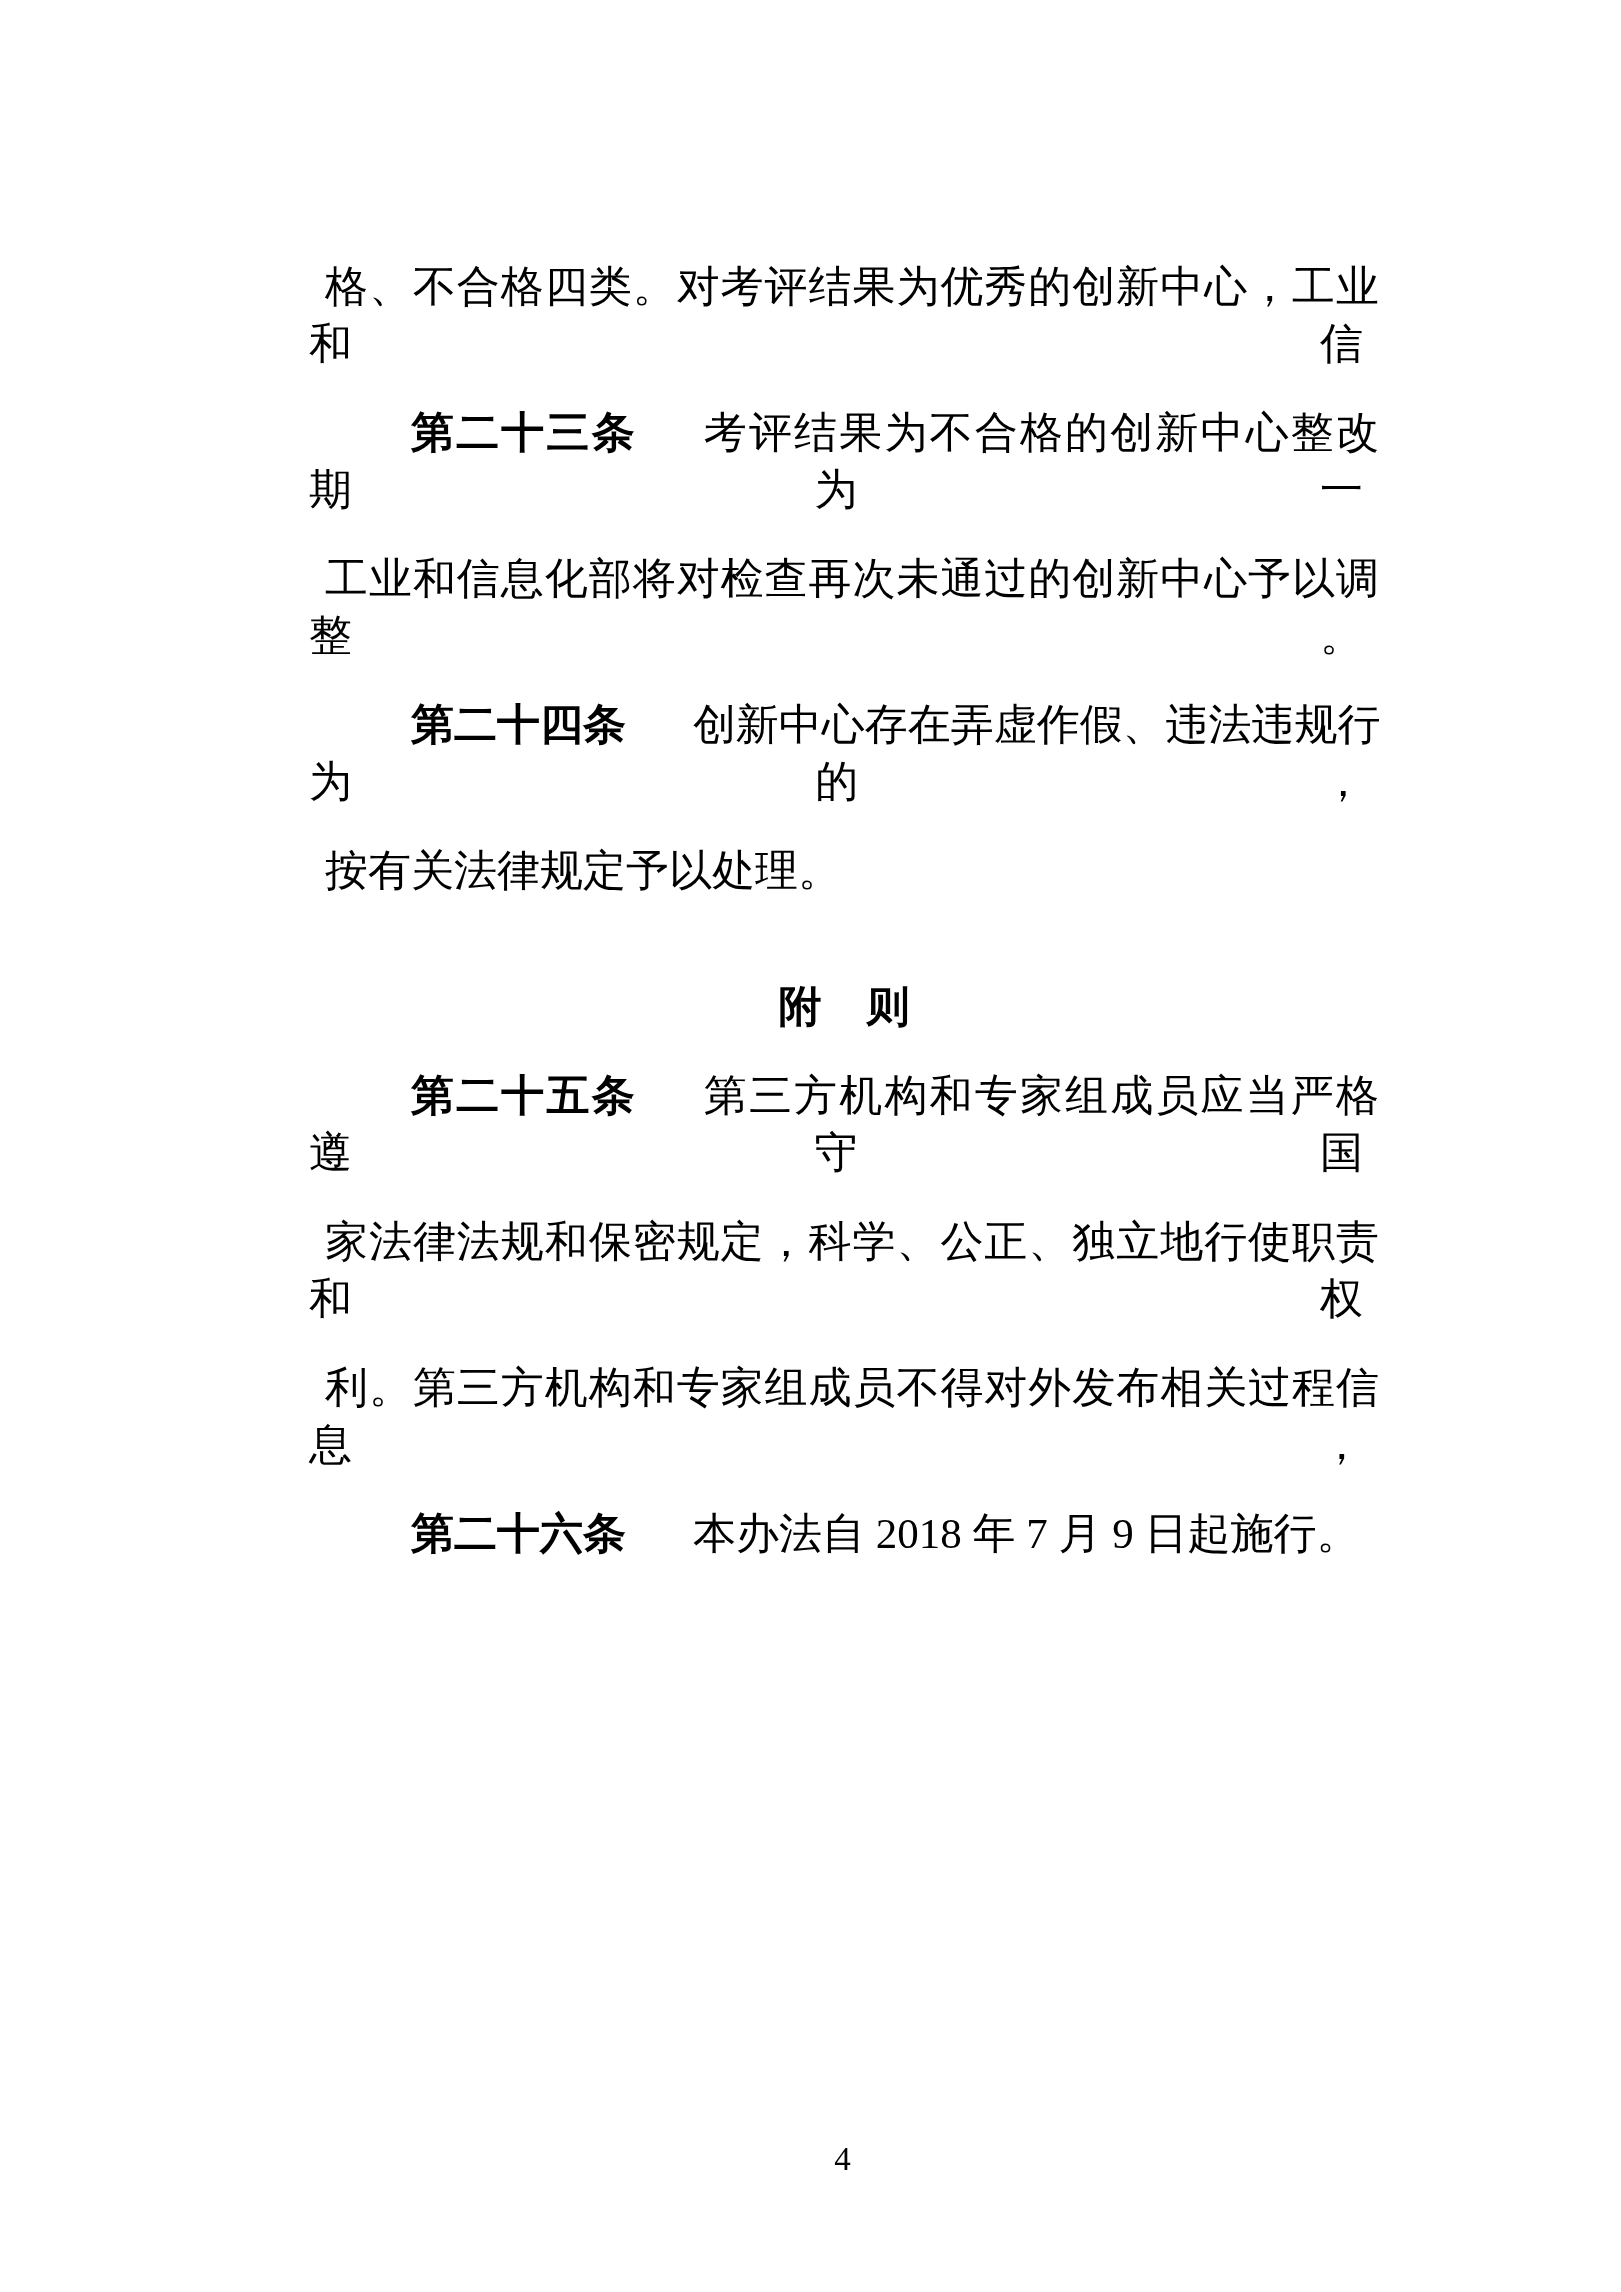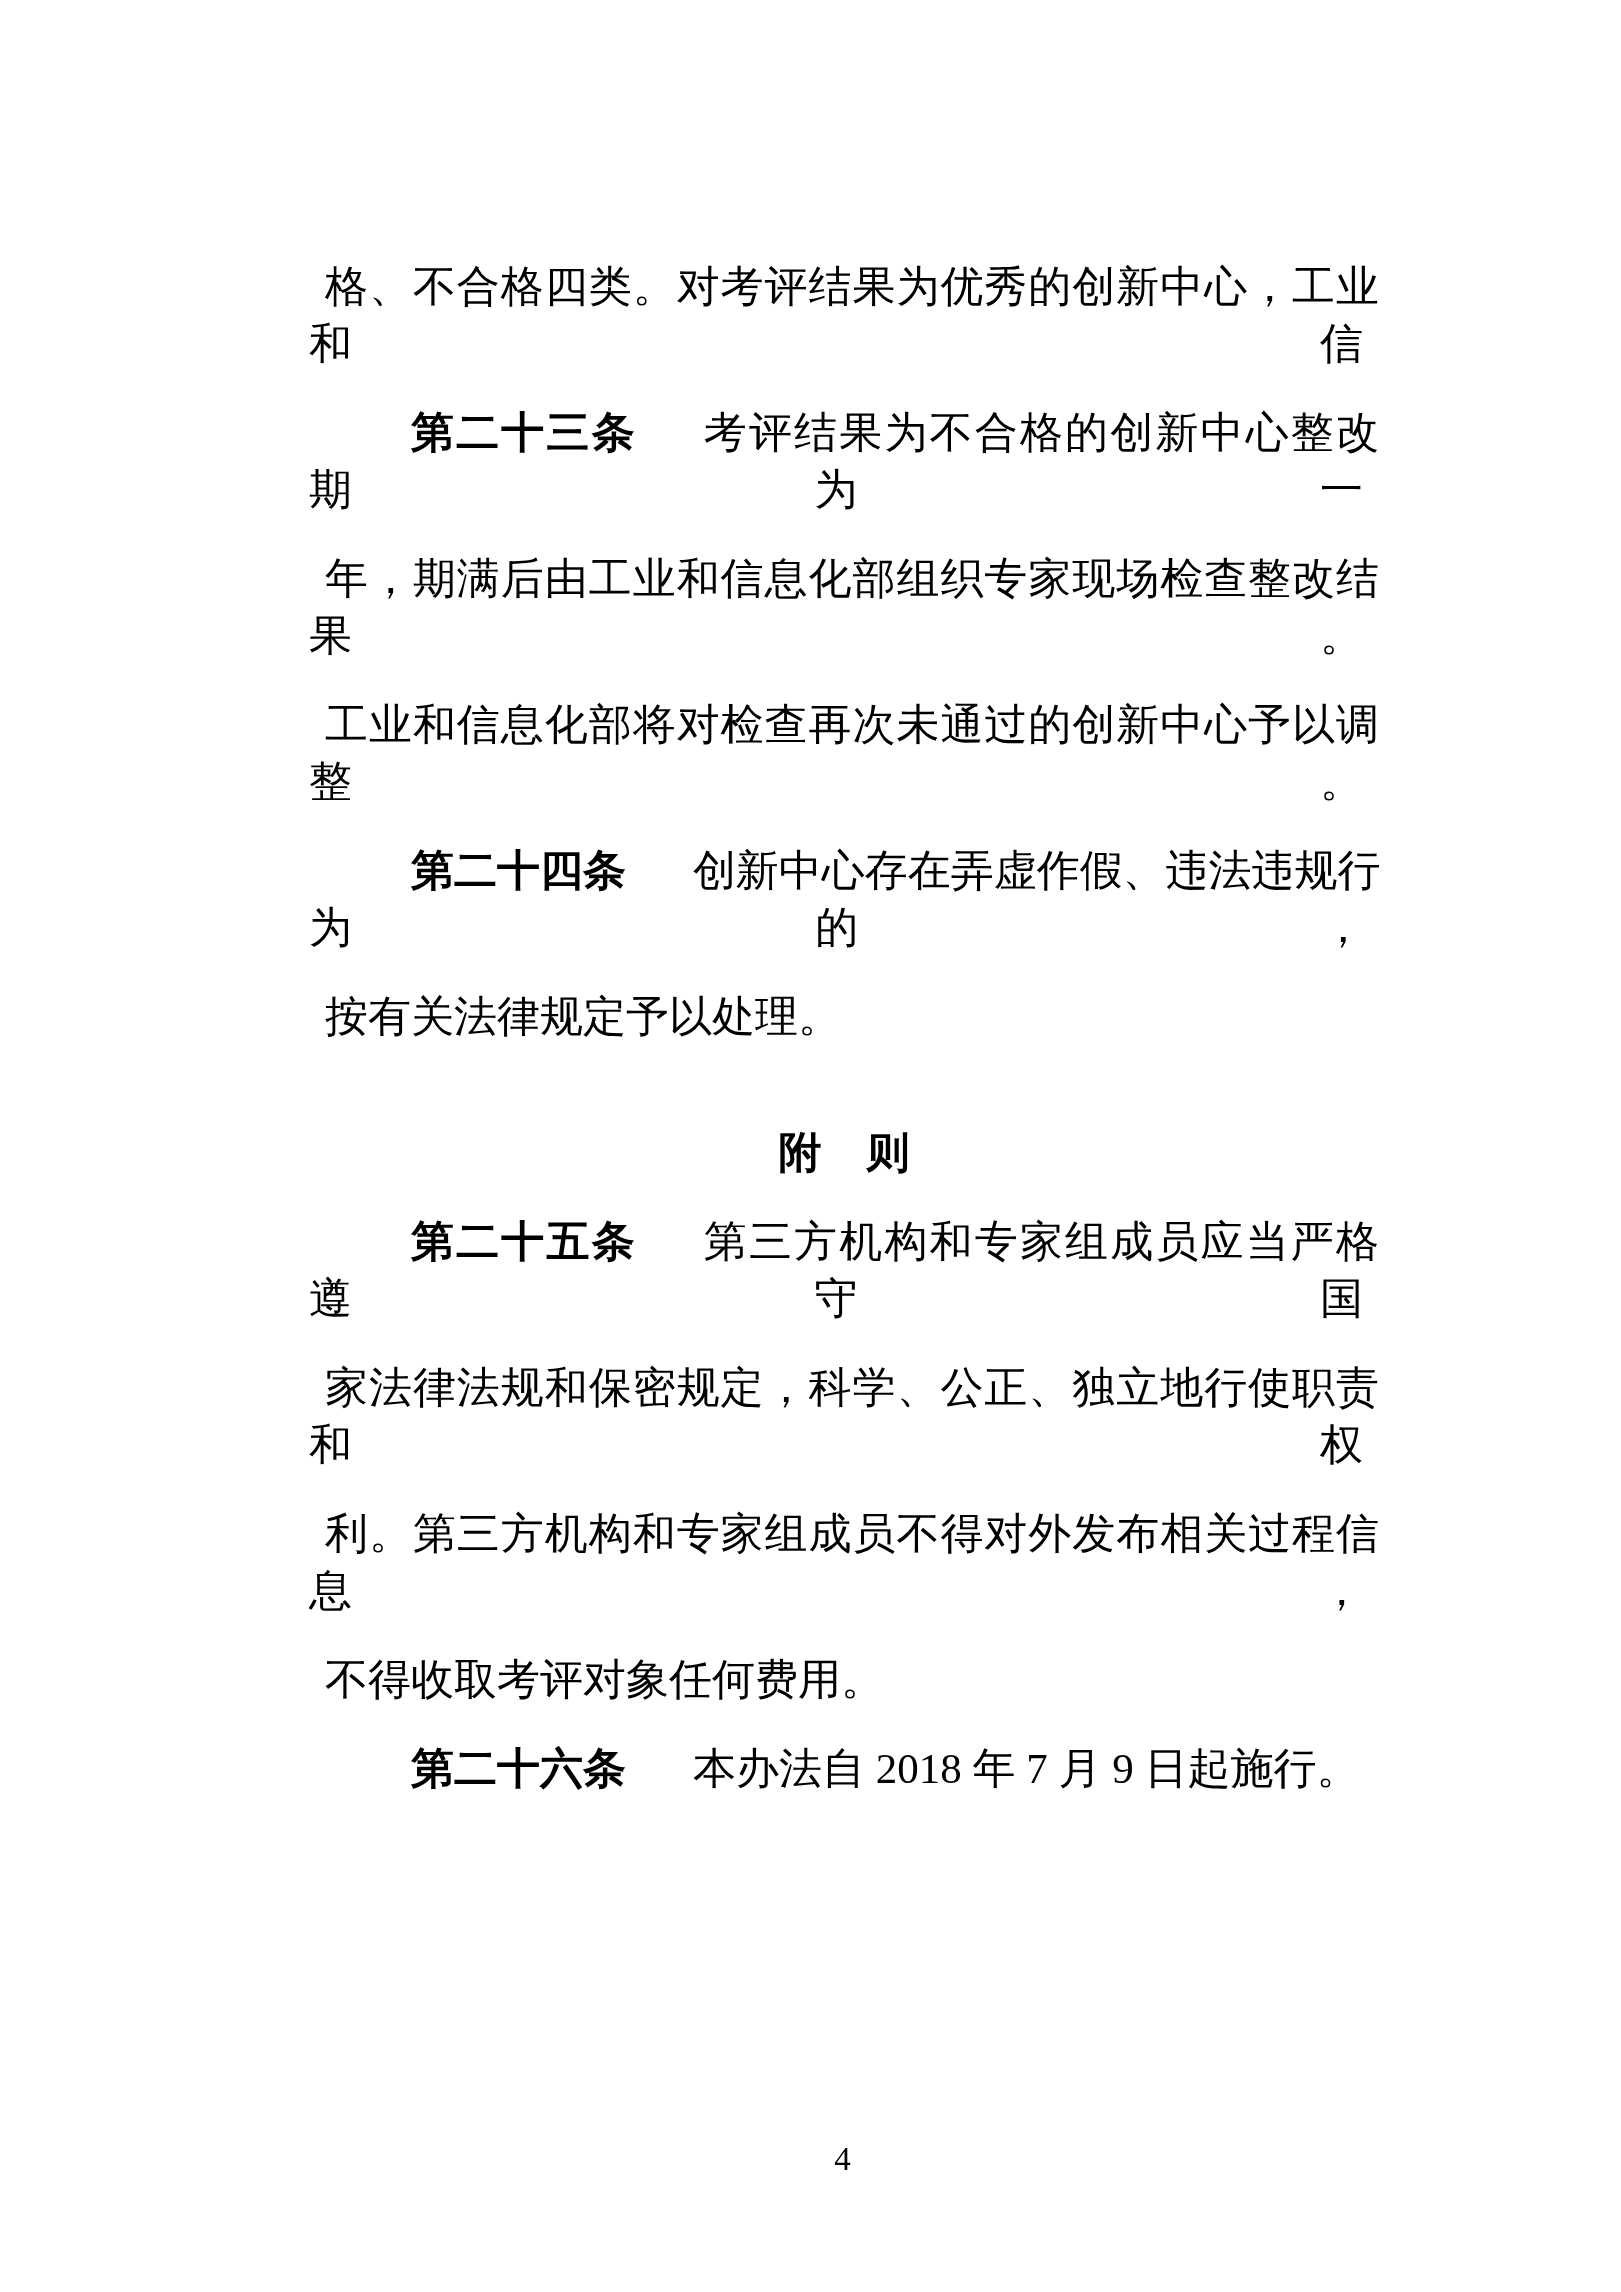--- a/index.html
+++ b/index.html
@@ -64,28 +64,26 @@
     color: #000000;
   }
 </style>
 </head>
 <body>
 
 <div class="page">
   <main class="content">
       <div class="line"><span>格、不合格四类。对考评结果为优秀的创新中心，工业和信</span></div>
       <div class="line ind"><span class="lead">第二十三条</span><span>考评结果为不合格的创新中心整改期为一</span></div>
-      <div class="line"><span>年，期满后由工业和信息化部组织专家现场检查整改结果。</span></div>
       <div class="line"><span>工业和信息化部将对检查再次未通过的创新中心予以调整。</span></div>
       <div class="line ind tight"><span class="lead">第二十四条</span><span>创新中心存在弄虚作假、违法违规行为的，</span></div>
       <div class="line end"><span>按有关法律规定予以处理。</span></div>
       <div class="line heading"><span>附 则</span></div>
       <div class="line ind"><span class="lead">第二十五条</span><span>第三方机构和专家组成员应当严格遵守国</span></div>
       <div class="line"><span>家法律法规和保密规定，科学、公正、独立地行使职责和权</span></div>
       <div class="line"><span>利。第三方机构和专家组成员不得对外发布相关过程信息，</span></div>
-      <div class="line end"><span>不得收取考评对象任何费用。</span></div>
       <div class="line ind end"><span class="lead">第二十六条</span><span>本办法自 2018 年 7 月 9 日起施行。</span></div>
     </main>
   <footer class="page-footer">
     <span class="page-number">4</span>
   </footer>
 </div>
 
 
 </body></html>

